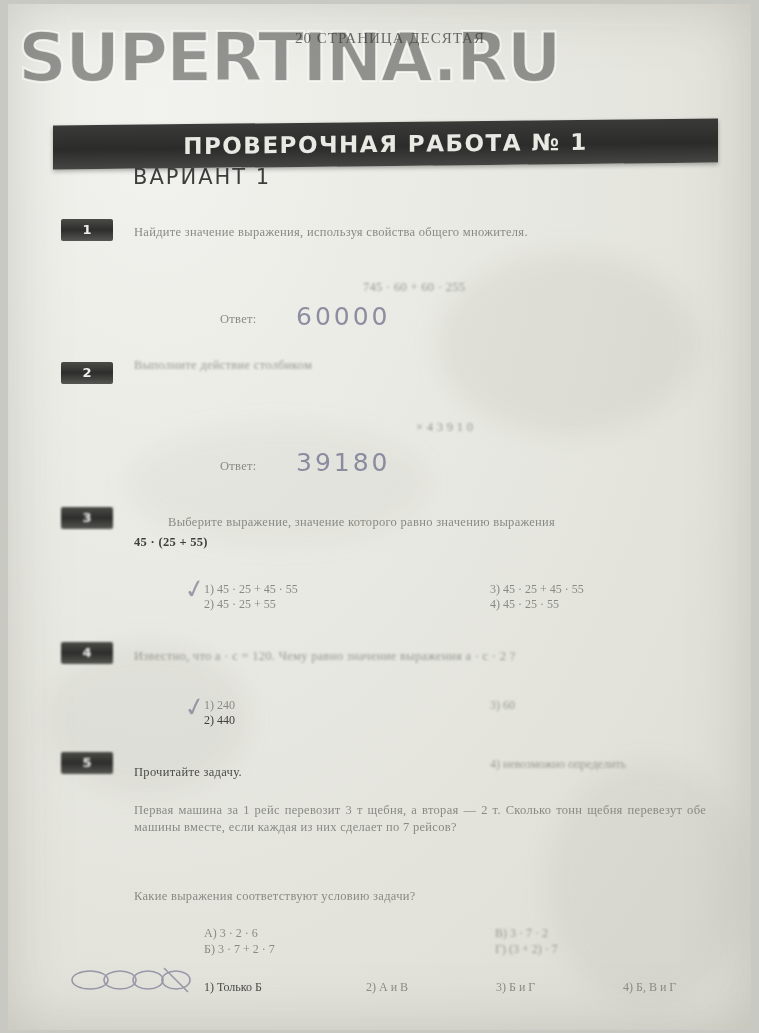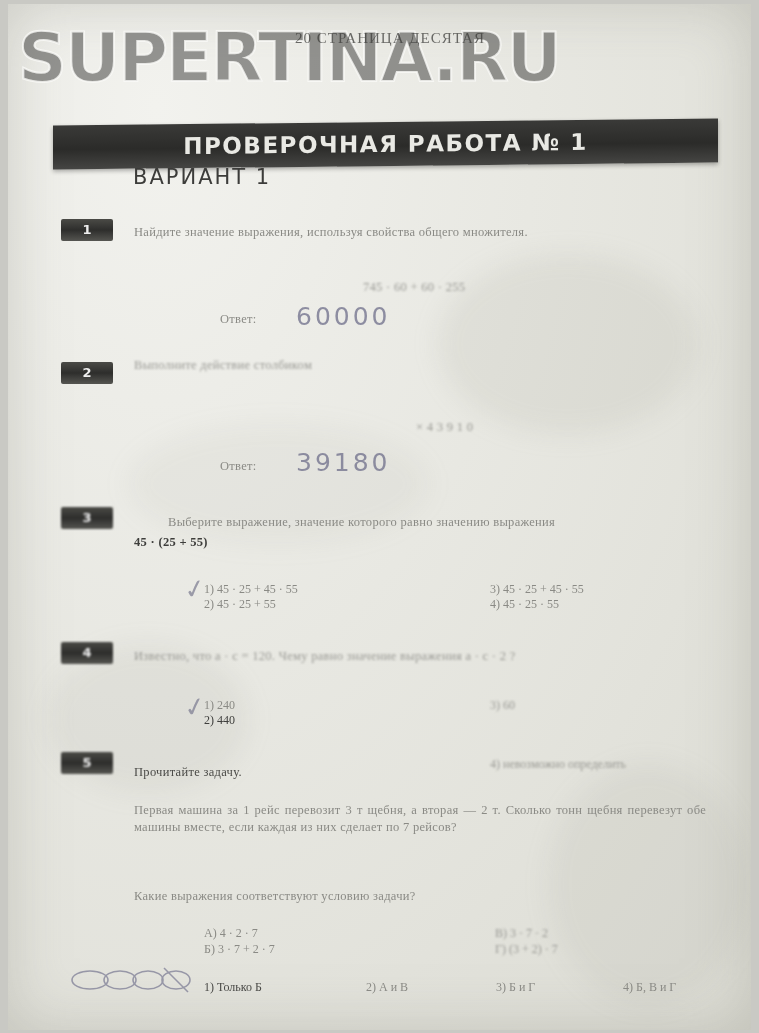--- a/index.html
+++ b/index.html
@@ -200,21 +200,21 @@
 
   <div class="badge smudge" style="left:53px;top:748px;">
     <span>5</span>
   </div>
   <div class="qtext" style="left:126px;top:761px;color:#4a4a47;">Прочитайте задачу.</div>
   <div class="qtext faded" style="left:126px;top:798px;width:572px;line-height:17px;text-align:justify;">Первая машина за 1 рейс перевозит 3 т щебня, а вторая — 2 т. Сколько тонн щебня перевезут обе машины вместе, если каждая из них сделает по 7 рейсов?</div>
   <div class="qtext faded" style="left:126px;top:885px;width:560px;">Какие выражения соответствуют условию задачи?</div>
 
   <div class="opt faded" style="left:196px;top:922px;">
     <span>А)</span>
-    <span>4 · 2 · 7</span>
+    <span>3 · 2 · 6</span>
   </div>
   <div class="opt faded" style="left:196px;top:938px;">
     <span>Б)</span>
     <span>3 · 7 + 2 · 7</span>
   </div>
   <div class="opt faded2" style="left:487px;top:922px;">
     <span>В)</span>
     <span>3 · 7 · 2</span>
   </div>
   <div class="opt faded2" style="left:487px;top:938px;">

